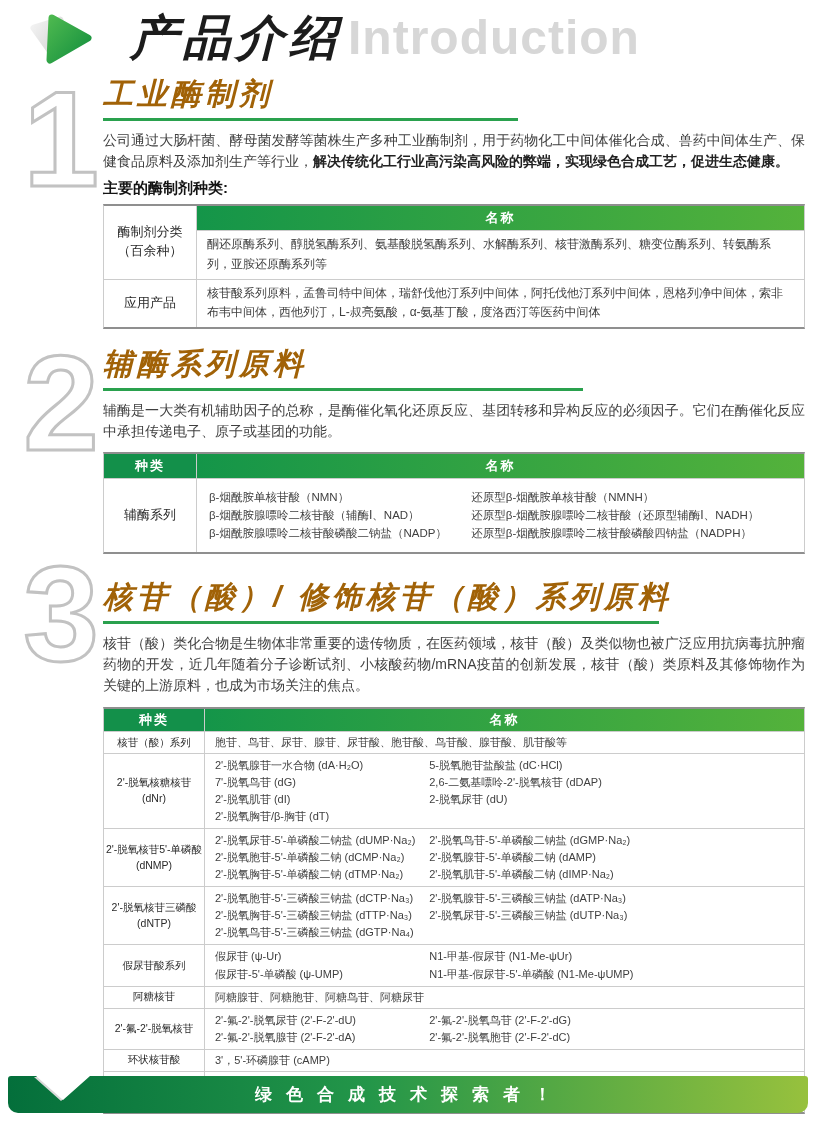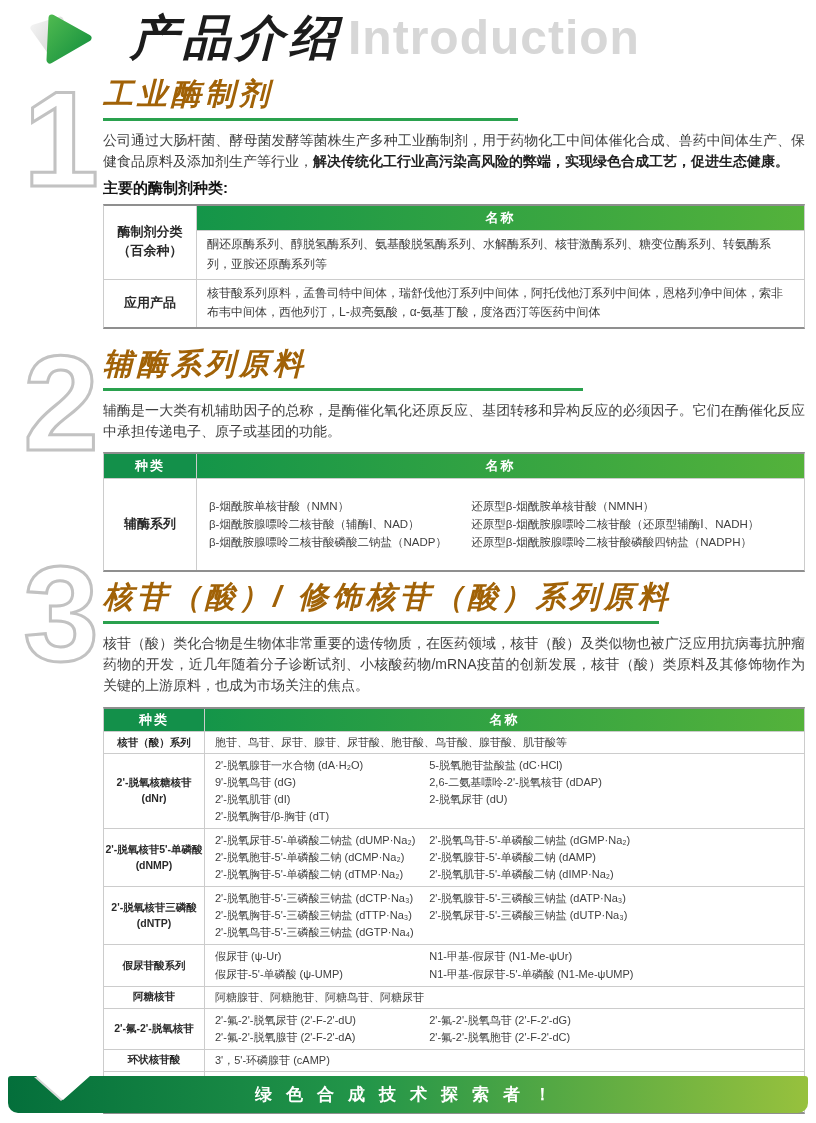--- a/index.html
+++ b/index.html
@@ -35,31 +35,31 @@
   }
   .cell{background:#ffffff;}
   .hdr{
     background:linear-gradient(90deg,#149549,#54b23b);
     color:#ffffff;font-weight:bold;font-size:13px;letter-spacing:2px;
     display:flex;align-items:center;justify-content:center;
   }
   .hdr-dark{background:#13904a;}
   .lbl{
     display:flex;flex-direction:column;align-items:center;justify-content:center;
-    font-weight:bold;color:#2a2a2a;text-align:center;font-size:13px;line-height:1.45;
+    font-weight:normal;color:#2a2a2a;text-align:center;font-size:13px;line-height:1.45;
   }
   .cnt{padding:4px 10px;display:flex;flex-direction:column;justify-content:center;}
   .cols{display:grid;grid-template-columns:37% 1fr;}
   .cols2{display:grid;grid-template-columns:45% 1fr;}
   .ln{line-height:1.55;}
   .t1{grid-template-columns:92px 1fr;grid-template-rows:24px auto auto;margin-top:2px;}
   .t1 .cnt{font-size:12px;line-height:1.65;}
   .t1a{grid-row:1/3;}
   .t2{grid-template-columns:92px 1fr;grid-template-rows:24px auto;margin-top:10px;}
-  .t2 .cnt{font-size:11.5px;padding:19px 12px;}
+  .t2 .cnt{font-size:11.5px;padding:10px 12px;}
   .t3{grid-template-columns:100px 1fr;grid-template-rows:22px repeat(9,auto);margin-top:11px;}
   .t3 .cnt{font-size:11px;padding:3px 10px;}
   .t3 .lbl{font-size:10.5px;white-space:nowrap;line-height:1.5;}
   
   .footer-bar{
     position:absolute;left:8px;top:1076px;width:800px;height:37px;
     background:linear-gradient(90deg,#046f3b,#239649 45%,#97c13d);
     border-radius:3px 3px 10px 10px;
   }
   .notch{
@@ -156,21 +156,21 @@
     <div class="cell cnt">胞苷、鸟苷、尿苷、腺苷、尿苷酸、胞苷酸、鸟苷酸、腺苷酸、肌苷酸等</div>
 
     <div class="cell lbl">
       <span>2'-脱氧核糖核苷</span>
       <span>(dNr)</span>
     </div>
     <div class="cell cnt">
       <div class="cols">
         <div>
           <div class="ln">2'-脱氧腺苷一水合物 (dA·H₂O)</div>
-          <div class="ln">9'-脱氧鸟苷 (dG)</div>
+          <div class="ln">7'-脱氧鸟苷 (dG)</div>
           <div class="ln">2'-脱氧肌苷 (dI)</div>
           <div class="ln">2'-脱氧胸苷/β-胸苷 (dT)</div>
         </div>
         <div>
           <div class="ln">5-脱氧胞苷盐酸盐 (dC·HCl)</div>
           <div class="ln">2,6-二氨基嘌呤-2'-脱氧核苷 (dDAP)</div>
           <div class="ln">2-脱氧尿苷 (dU)</div>
         </div>
       </div>
     </div>

